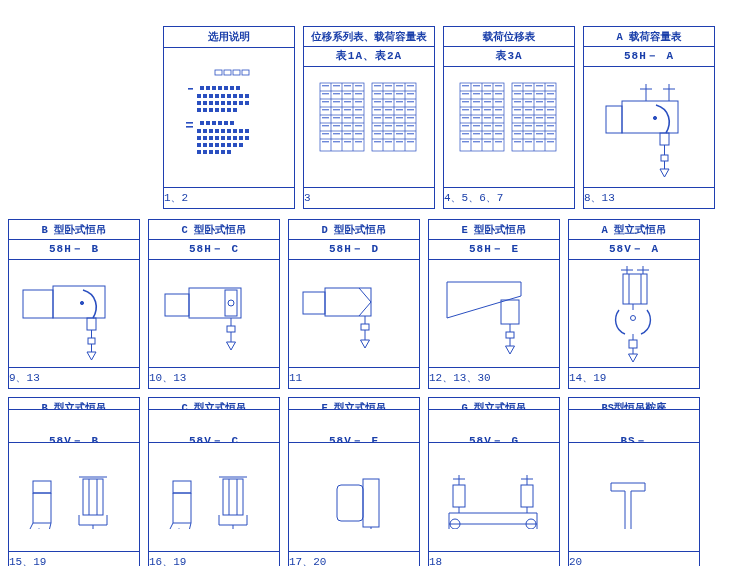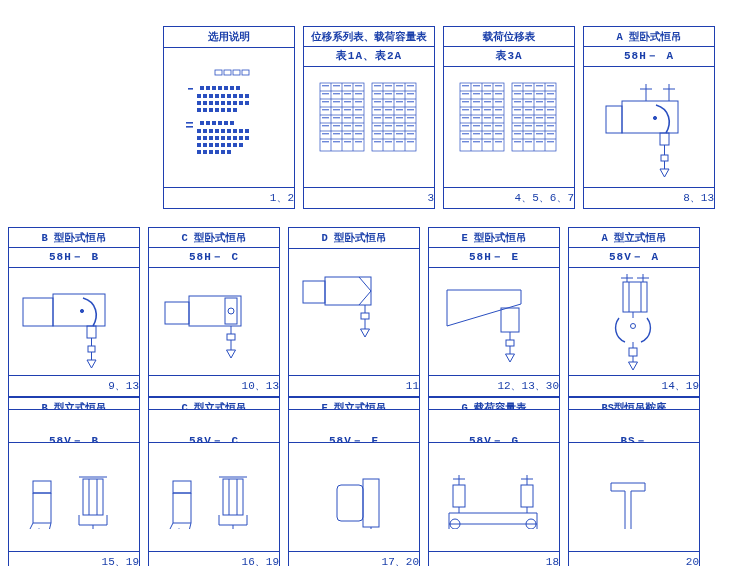--- a/index.html
+++ b/index.html
@@ -36,21 +36,21 @@
   
   .card {
     width: 132px;
     border: 1.6px solid #1f3fb0;
     background: #ffffff;
     display: flex;
     flex-direction: column;
     box-sizing: border-box;
   }
   #row-1 .card { height: 183px; }
-  #row-2 .card { height: 170px; margin-top: 8px; }
+  #row-2 .card { height: 170px; }
   #row-3 .card { height: 176px; gap: 22px; }
 
   .card-title {
     height: 20px;
     line-height: 20px;
     text-align: center;
     font-size: 10.5px;
     font-weight: bold;
     border-bottom: 1.4px solid #1f3fb0;
     letter-spacing: 0px;
@@ -69,21 +69,21 @@
     overflow: hidden;
   }
   .card-body {
     flex: 1 1 auto;
     position: relative;
     overflow: hidden;
   }
   .card-footer {
     height: 20px;
     line-height: 20px;
-    text-align: right;
+    text-align: left;
     font-size: 11px;
     border-top: 1.4px solid #1f3fb0;
     white-space: nowrap;
   }
   .card-body svg { display: block; }
 </style>
 </head>
 <body>
 
 <div class="sheet">
@@ -375,21 +375,21 @@
               <rect x="81" y="74" width="7" height="1.4"></rect>
             <rect x="92" y="74" width="7" height="1.4"></rect>
               <rect x="103" y="74" width="7" height="1.4"></rect>
           </g>
         </svg>
       </div>
       <div class="card-footer">4、5、6、7</div>
     </div>
 
     <div class="card">
-      <div class="card-title">A 型卧式恒吊</div>
+      <div class="card-title">A 载荷容量表</div>
       <div class="card-subtitle">58H－ A</div>
       <div class="card-body">
         <svg width="130" height="124" viewBox="0 0 130 124">
           <g fill="none" stroke="#2a4fc0" stroke-width="1">
             <rect x="22" y="39" width="16" height="27"></rect>
             <rect x="38" y="34" width="56" height="32"></rect>
             <line x1="62" y1="34" x2="62" y2="17"></line>
             <line x1="85" y1="34" x2="85" y2="17"></line>
             <line x1="56" y1="22" x2="68" y2="22"></line>
             <line x1="79" y1="22" x2="91" y2="22"></line>
@@ -445,20 +445,21 @@
             <line x1="82" y1="72" x2="82" y2="82"></line>
             <path d="M77.5 82 L86.5 82 L82 90 Z"></path>
           </g>
         </svg>
       </div>
       <div class="card-footer">10、13</div>
     </div>
 
     <div class="card">
       <div class="card-title">D 型卧式恒吊</div>
+      <div class="card-subtitle">58H－ D</div>
       <div class="card-body">
         <svg width="130" height="110" viewBox="0 0 130 110">
           <g fill="none" stroke="#2a4fc0" stroke-width="1">
             <rect x="14" y="32" width="22" height="22"></rect>
             <rect x="36" y="28" width="46" height="28"></rect>
             <line x1="70" y1="28" x2="82" y2="42"></line>
             <line x1="70" y1="56" x2="82" y2="42"></line>
             <line x1="76" y1="56" x2="76" y2="64"></line>
             <rect x="72" y="64" width="8" height="6"></rect>
             <line x1="76" y1="70" x2="76" y2="80"></line>
@@ -589,21 +590,21 @@
             <rect x="78" y="72" width="8" height="7"></rect>
             <line x1="82" y1="79" x2="82" y2="88"></line>
             <path d="M77.5 88 L86.5 88 L82 96 Z"></path>
           </g>
         </svg>
       </div>
       <div class="card-footer">17、20</div>
     </div>
 
     <div class="card">
-      <div class="card-title">G 载荷容量表</div>
+      <div class="card-title">G 型立式恒吊</div>
       <div class="card-subtitle">58V－ G</div>
       <div class="card-body">
         <svg width="130" height="116" viewBox="0 0 130 116">
           <g fill="none" stroke="#2a4fc0" stroke-width="1">
             <rect x="24" y="20" width="12" height="22"></rect>
             <rect x="92" y="20" width="12" height="22"></rect>
             <line x1="30" y1="10" x2="30" y2="20"></line>
             <line x1="98" y1="10" x2="98" y2="20"></line>
             <line x1="24" y1="14" x2="36" y2="14"></line>
             <line x1="92" y1="14" x2="104" y2="14"></line>

